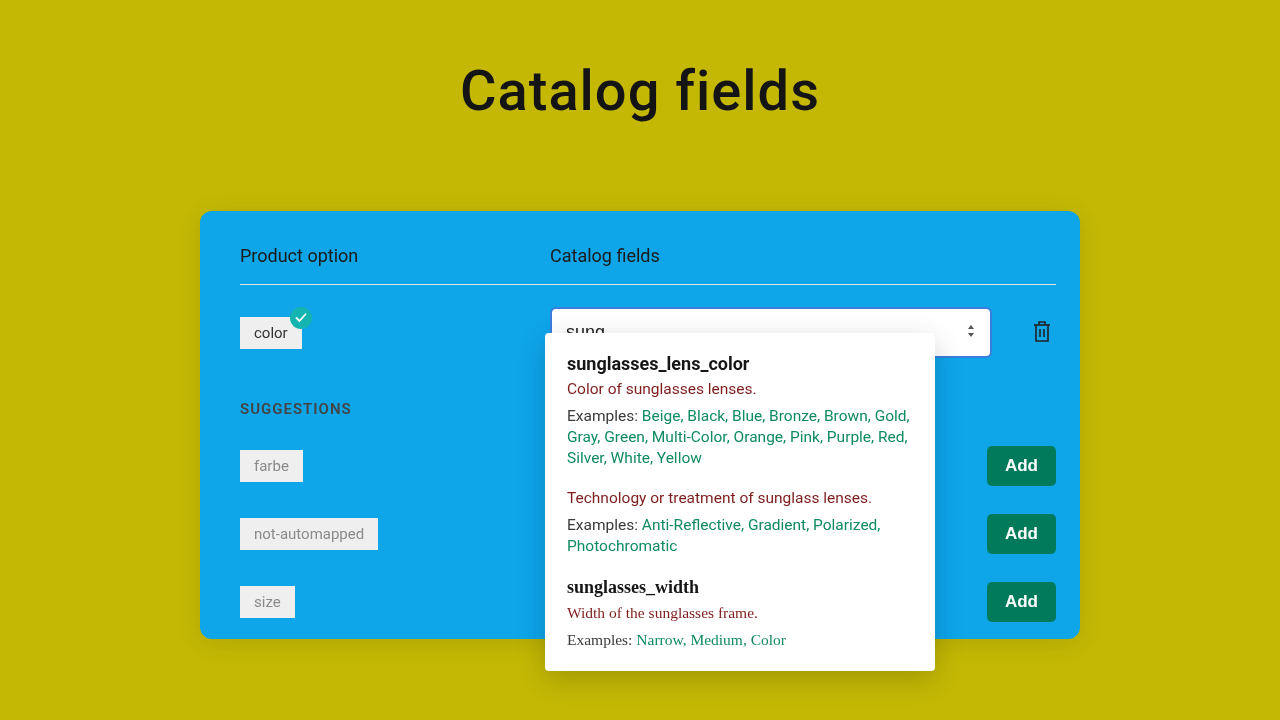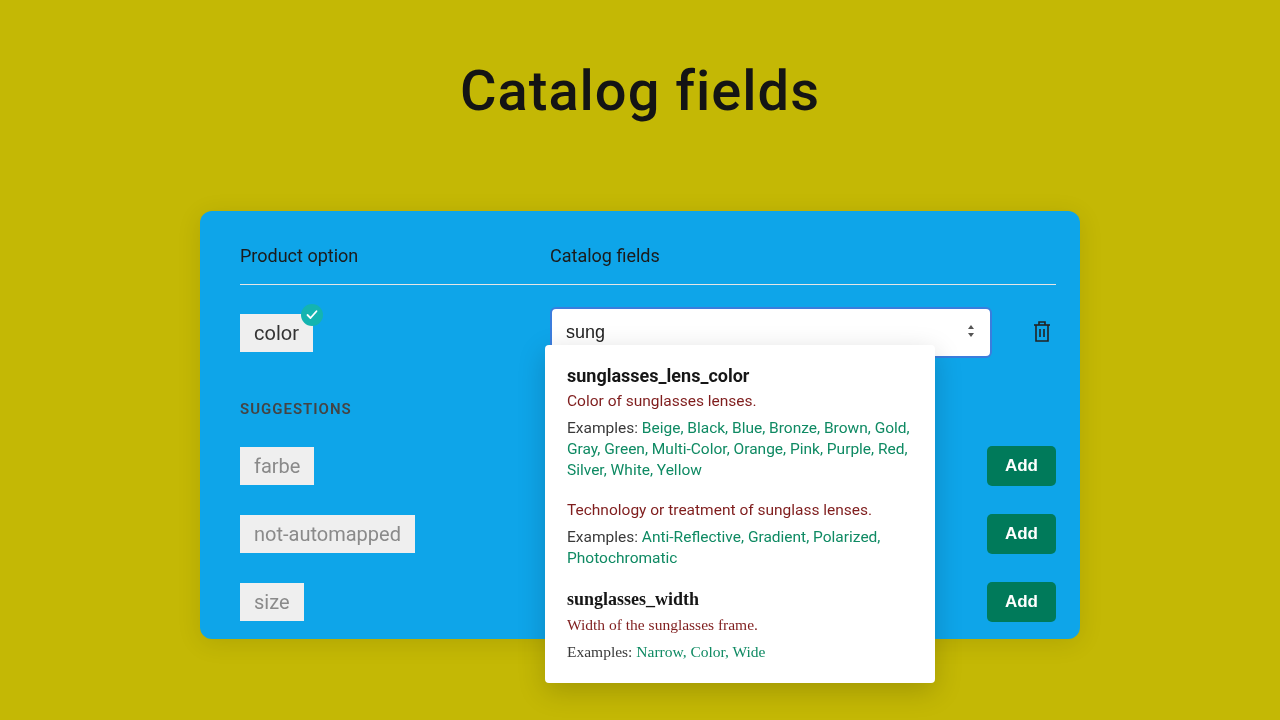--- a/index.html
+++ b/index.html
@@ -50,21 +50,21 @@
     display: flex;
     align-items: center;
     padding-top: 22px;
   }
   .option-chip {
     position: relative;
     display: inline-flex;
     align-items: center;
     background: #efefef;
     color: #333;
-    font-size: 20px;
+    font-size: 15px;
     padding: 7px 14px;
     border-radius: 0;
   }
   .option-chip.muted { color: #8a8a8a; align-items: center; }
   .check-badge {
     position: absolute;
     top: -10px;
     right: -10px;
     width: 22px;
     height: 22px;
@@ -129,21 +129,21 @@
     border-radius: 5px;
     padding: 10px 18px;
     font-size: 17px;
     cursor: pointer;
     font-weight: 700;
   }
   
   .dropdown {
     position: absolute;
     left: 545px;
-    top: 345px;
+    top: 333px;
     width: 390px;
     background: #fff;
     border-radius: 4px;
     box-shadow: 0 8px 28px rgba(0,0,0,0.18);
     padding: 20px 0 16px 0;
     z-index: 10;
   }
   .dd-item { padding: 0 22px 20px 22px; }
   .dd-item:last-child { padding-bottom: 4px; font-family: Liberation Serif, serif; }
   .dd-title {
@@ -253,16 +253,16 @@
   <div class="dd-item">
     <div class="dd-desc">Technology or treatment of sunglass lenses.</div>
     <div class="dd-examples">
       <span>Examples: </span><span class="ex-values">Anti-Reflective, Gradient, Polarized, Photochromatic</span>
     </div>
   </div>
   <div class="dd-item">
     <div class="dd-title">sunglasses_width</div>
     <div class="dd-desc">Width of the sunglasses frame.</div>
     <div class="dd-examples">
-      <span>Examples: </span><span class="ex-values">Narrow, Color, Wide</span>
+      <span>Examples: </span><span class="ex-values">Narrow, Medium, Color</span>
     </div>
   </div>
 </div>
 
 </body></html>

